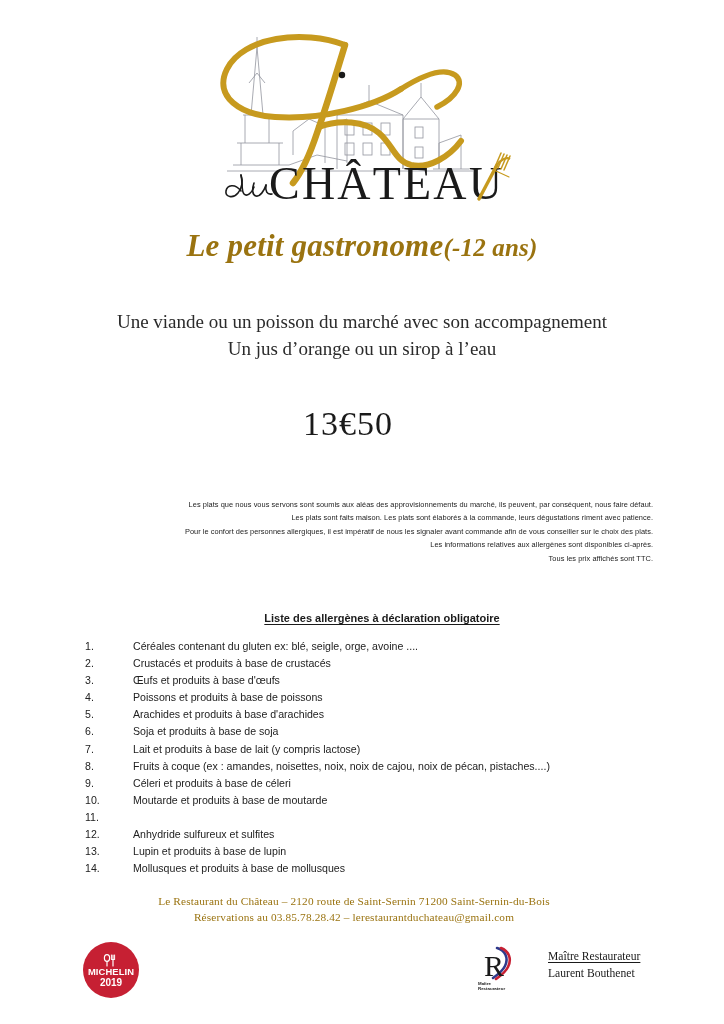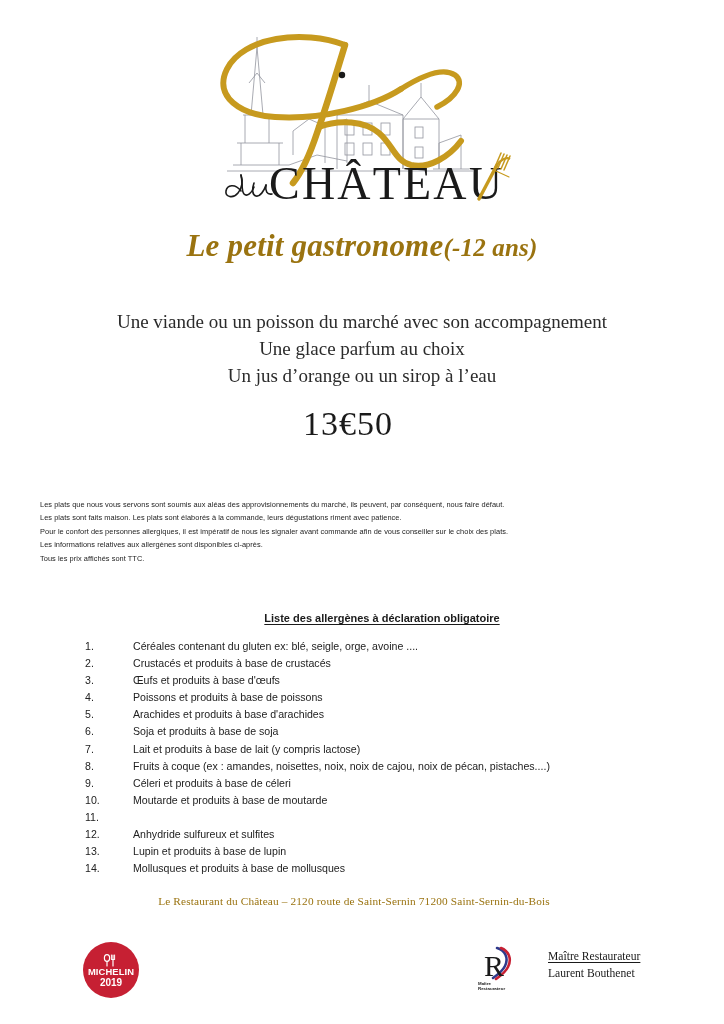--- a/index.html
+++ b/index.html
@@ -79,27 +79,28 @@
     font-family: "Liberation Serif", serif;
     font-size: 34px;
     color: #1a1a1a;
     letter-spacing: 1px;
   }
 
   
   .disclaimer {
     position: absolute;
     top: 498px;
-    left: 40px;
+    left: 53px;
     width: 600px;
     font-family: "Liberation Sans", sans-serif;
     font-size: 7.4px;
     line-height: 13.4px;
     color: #222222;
     letter-spacing: 0.05px;
+    text-align: right;
   }
   .disclaimer div { white-space: nowrap; }
 
   
   .allergen-heading {
     position: absolute;
     top: 612px;
     left: 0;
     width: 724px;
     text-align: center;
@@ -268,21 +269,20 @@
       </g>
     </svg>
   </div>
 
   <div class="menu-title">
     <span>Le petit gastronome</span><span class="age">(-12 ans)</span>
   </div>
 
   <div class="menu-lines">
     <div>Une viande ou un poisson du marché avec son accompagnement</div>
-    <div>Une glace parfum au choix</div>
     <div>Un jus d’orange ou un sirop à l’eau</div>
   </div>
 
   <div class="price">13€50</div>
 
   <div class="disclaimer">
     <div>Les plats que nous vous servons sont soumis aux aléas des approvisionnements du marché, ils peuvent, par conséquent, nous faire défaut.</div>
     <div>Les plats sont faits maison. Les plats sont élaborés à la commande, leurs dégustations riment avec patience.</div>
     <div>Pour le confort des personnes allergiques, il est impératif de nous les signaler avant commande afin de vous conseiller sur le choix des plats.</div>
     <div>Les informations relatives aux allergènes sont disponibles ci-après.</div>
@@ -344,20 +344,21 @@
       <span class="allergen-txt">Lupin et produits à base de lupin</span>
     </div>
     <div class="allergen-row">
       <span class="allergen-num">14.</span>
       <span class="allergen-txt">Mollusques et produits à base de mollusques</span>
     </div>
   </div>
 
   <div class="footer-contact">
     <div>Le Restaurant du Château – 2120 route de Saint-Sernin 71200 Saint-Sernin-du-Bois</div>
+    <div>Réservations au 03.85.78.28.42 – lerestaurantduchateau@gmail.com</div>
   </div>
 
   <svg class="michelin-badge" viewBox="0 0 58 58">
     <circle cx="29" cy="29" r="28" fill="#c62033"></circle>
 
     <g>
       <ellipse cx="25" cy="17" rx="2.6" ry="3.4" fill="none" stroke="#ffffff" stroke-width="1.2"></ellipse>
       <path d="M25 20.4 L25 25" stroke="#ffffff" stroke-width="1.2" stroke-linecap="round"></path>
       <path d="M31 14 L31 25" stroke="#ffffff" stroke-width="1.2" stroke-linecap="round"></path>
       <path d="M29.4 14 L29.4 18.5 M32.6 14 L32.6 18.5" stroke="#ffffff" stroke-width="1" stroke-linecap="round"></path>

